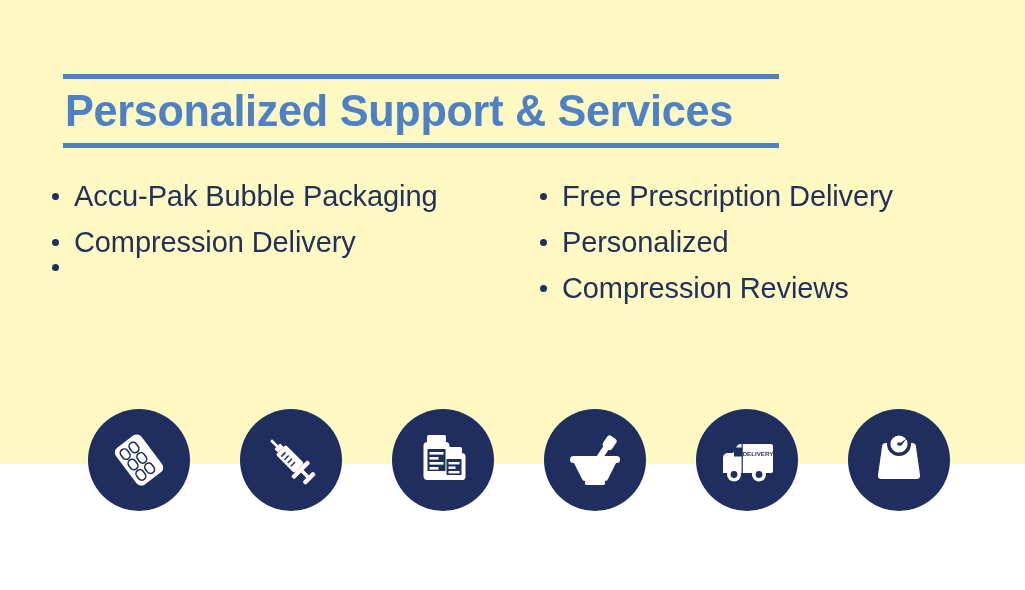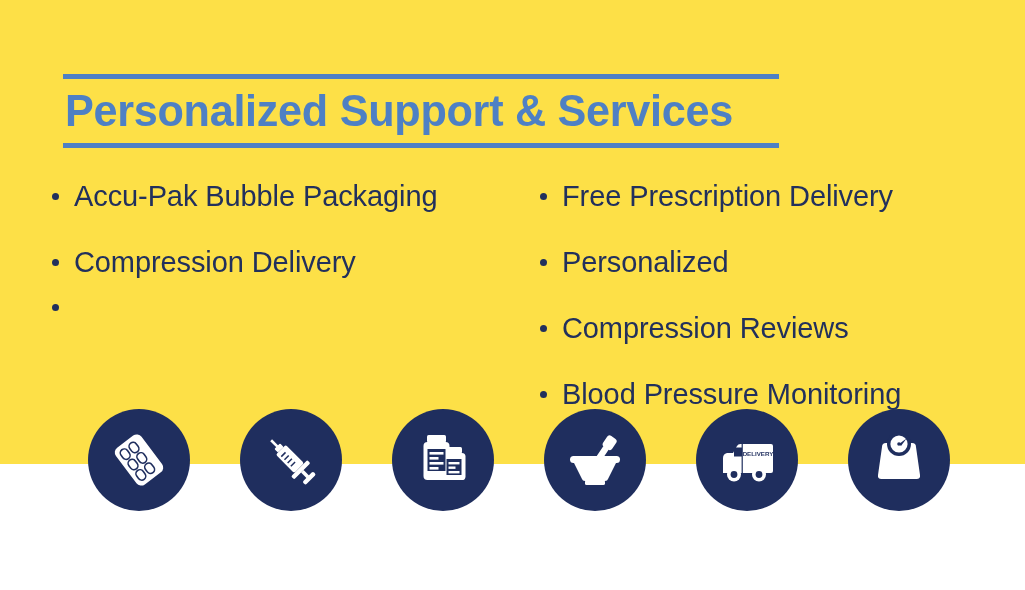--- a/index.html
+++ b/index.html
@@ -12,21 +12,21 @@
     height: 590px;
     font-family: "Liberation Sans", sans-serif;
     overflow: hidden;
     position: relative;
   }
 
   .slide {
     position: relative;
     width: 1025px;
     height: 464px;
-    background: #fde047;
+    background: #fef9c3;
   }
 
   
   .title-block {
     position: absolute;
     left: 63px;
     top: 74px;
     width: 716px;
   }
   .rule {
@@ -54,21 +54,20 @@
   .columns {
     position: absolute;
     left: 0;
     top: 178px;
     width: 1025px;
     display: flex;
   }
   .col {
     display: flex;
     flex-direction: column;
-    gap: 20px;
   }
   .col-left { margin-left: 52px; width: 480px; }
   .col-right { margin-left: 8px; width: 470px; justify-content: space-between; }
 
   .bullet-row {
     display: flex;
     align-items: baseline;
     height: 46px;
   }
   .bullet-dot {
@@ -142,24 +141,20 @@
         <span class="bullet-dot"></span>
         <span class="bullet-label">Free Prescription Delivery</span>
       </div>
       <div class="bullet-row">
         <span class="bullet-dot"></span>
         <span class="bullet-label">Personalized</span>
       </div>
       <div class="bullet-row">
         <span class="bullet-dot"></span>
         <span class="bullet-label">Compression Reviews</span>
-      </div>
-      <div class="bullet-row">
-        <span class="bullet-dot"></span>
-        <span class="bullet-label">Blood Pressure Monitoring</span>
       </div>
     </div>
 
   </div>
 
   <div class="icon-row">
 
     <div class="icon-circle">
       <span>
         <svg width="60" height="60" viewBox="0 0 60 60">

